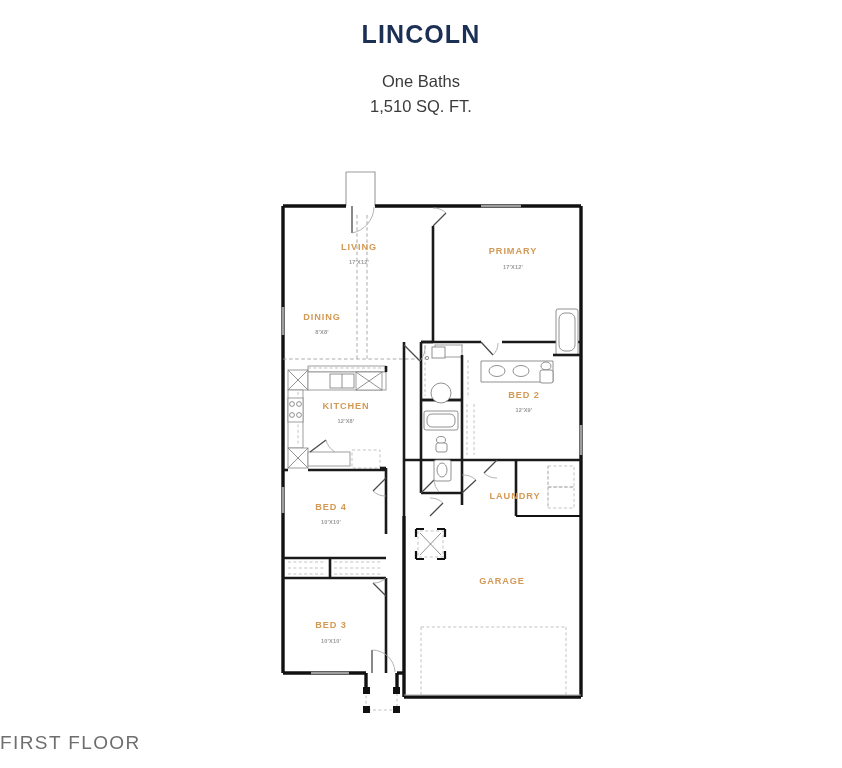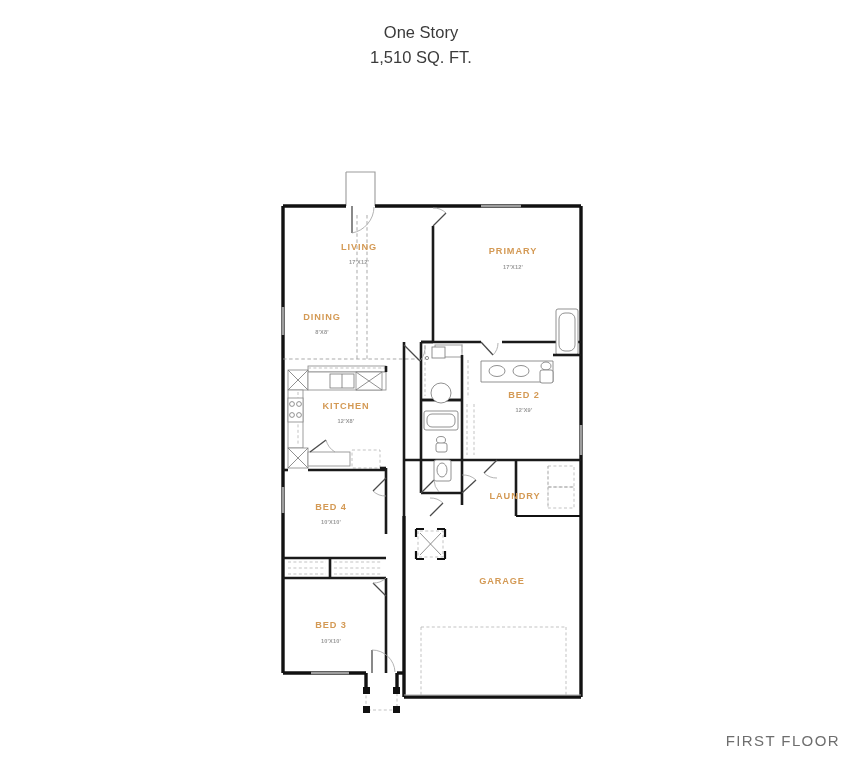--- a/index.html
+++ b/index.html
@@ -44,22 +44,22 @@
     line-height: 25px;
     font-family: "Liberation Sans", sans-serif;
   }
   .subtitle-line { display: block; }
   
   .footer-label {
     position: absolute;
     left: 0;
     top: 732px;
     width: 840px;
-    text-align: right;
-    font-size: 15px;
+    text-align: left;
+    font-size: 19px;
     letter-spacing: 1.4px;
     color: #6e6e6e;
     font-family: "Liberation Sans", sans-serif;
   }
   
   #plan-svg {
     position: absolute;
     left: 0;
     top: 0;
   }
@@ -90,22 +90,23 @@
   .dashed-lt { stroke: #b4b4b4; stroke-width: 0.8; stroke-dasharray: 3 2.4; fill: none; }
   .porch-out { stroke: #9b9b9b; stroke-width: 1.1; fill: none; }
   .slab-line { stroke: #a8a8a8; stroke-width: 1.1; fill: none; }
 </style>
 </head>
 <body>
 
 <div id="page">
 
   <div class="header">
+    <h1 class="plan-title">LINCOLN</h1>
     <div class="subtitle-block">
-      <span class="subtitle-line">One Story</span>
+      <span class="subtitle-line">One Baths</span>
       <span class="subtitle-line">1,510 SQ. FT.</span>
     </div>
   </div>
 
   <svg id="plan-svg" width="842" height="768" viewBox="0 0 842 768">
 
     <g>
       <path class="porch-out" d="M346,172 L346,206 M346,172 L375,172 L375,206"></path>
       <path class="door-leaf" d="M352,206 L352,233"></path>
       <path class="door-arc" d="M352,233 A27,27 0 0 0 374,207"></path>

